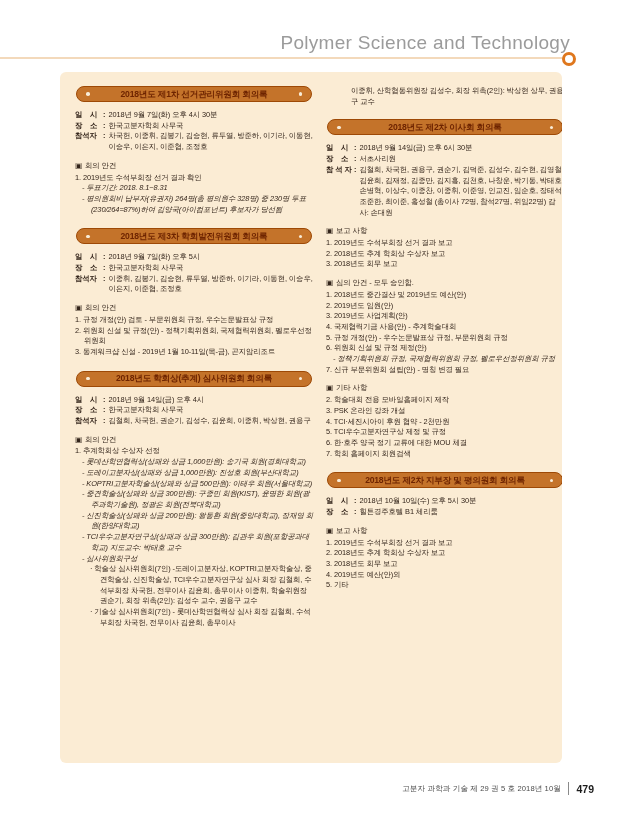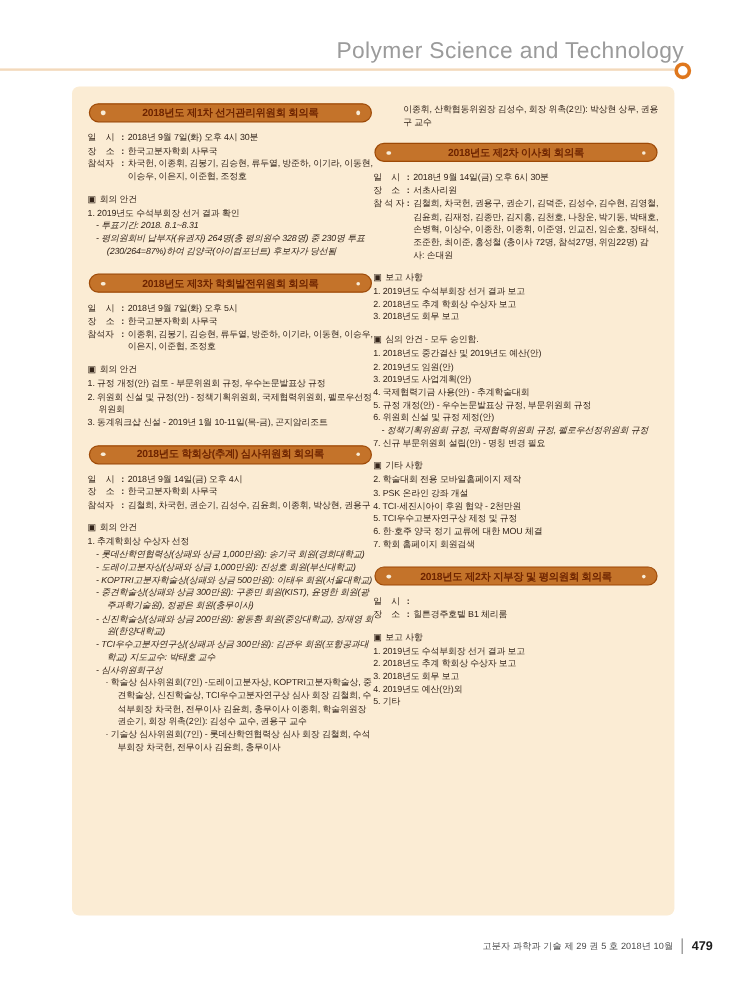--- a/index.html
+++ b/index.html
@@ -19,41 +19,41 @@
   .header-ring{
     position:absolute;top:52px;left:562px;width:8px;height:8px;
     border:3px solid #df771d;border-radius:50%;background:#ffffff;
   }
   
   .panel{
     position:absolute;left:60px;top:72px;width:502px;height:691px;
     background:#fbecd4;border-radius:6px;box-sizing:border-box;
     padding:14px 15px 10px 15px;overflow:hidden;
   }
-  .cols{display:flex;justify-content:center;}
+  .cols{display:flex;gap:13px;}
   .col{width:238px;flex:0 0 238px;font-size:7.4px;line-height:10.7px;letter-spacing:-0.1px;}
   
   .pill{
     position:relative;height:16px;border-radius:9px;
     background:#c4732a;border:1.5px solid #9d4906;box-sizing:border-box;
     display:flex;align-items:center;justify-content:center;
     margin:0 1px 8px 1px;
   }
   .pill-title{
     font-size:8.6px;font-weight:bold;color:#6e2400;letter-spacing:-0.2px;white-space:nowrap;
   }
   .pill-dot{
     position:absolute;top:50%;width:3.5px;height:3.5px;margin-top:-1.75px;
     background:#f8ecd8;border-radius:50%;
   }
   .pill-dot.left{left:9px;} .pill-dot.right{right:9px;}
   .section{margin-bottom:13px;}
   
   .meta-row{display:flex;align-items:flex-start;}
-  .meta-label{font-weight:normal;white-space:pre;flex:0 0 auto;min-width:27px;}
+  .meta-label{font-weight:bold;white-space:pre;flex:0 0 auto;min-width:27px;}
   .meta-sep{font-weight:bold;white-space:pre;flex:0 0 auto;padding:0 3px 0 1px;}
   .meta-value{flex:1 1 auto;}
   
   .block-heading{font-weight:normal;margin-top:8px;margin-bottom:1px;white-space:pre-wrap;}
   .block-marker{font-size:7.6px;margin-right:3px;}
   .item{white-space:pre-wrap;}
   .item.i0{padding-left:9px;text-indent:-9px;}
   .item.i1{padding-left:16px;text-indent:-9px;font-style:italic;}
   .item.i2{padding-left:25px;text-indent:-10px;}
   .lead-text{padding-left:25px;margin-bottom:12px;white-space:pre-wrap;}
@@ -147,21 +147,21 @@
           <div class="meta-row">
             <span class="meta-label">참석자</span>
             <span class="meta-sep">:</span>
             <span class="meta-value">김철희, 차국헌, 권순기, 김성수, 김윤희, 이종휘, 박상현, 권용구</span>
           </div>
           <div class="block-heading"><span class="block-marker">▣</span><span>회의 안건</span></div>
           <div class="item i0">1. 추계학회상 수상자 선정</div>
           <div class="item i1">- 롯데산학연협력상(상패와 상금 1,000만원): 송기국 회원(경희대학교)</div>
           <div class="item i1">- 도레이고분자상(상패와 상금 1,000만원): 진성호 회원(부산대학교)</div>
           <div class="item i1">- KOPTRI고분자학술상(상패와 상금 500만원): 이태우 회원(서울대학교)</div>
-          <div class="item i1">- 중견학술상(상패와 상금 300만원): 구종민 회원(KIST), 윤명한 회원(광주과학기술원), 정광은 회원(총무이사)</div>
+          <div class="item i1">- 중견학술상(상패와 상금 300만원): 구종민 회원(KIST), 윤명한 회원(광주과학기술원), 정광은 회원(전북대학교)</div>
           <div class="item i1">- 신진학술상(상패와 상금 200만원): 왕동환 회원(중앙대학교), 장재영 회원(한양대학교)</div>
           <div class="item i1">- TCI우수고분자연구상(상패과 상금 300만원): 김관우 회원(포항공과대학교) 지도교수: 박태호 교수</div>
           <div class="item i1">- 심사위원회구성</div>
           <div class="item i2">· 학술상 심사위원회(7인) -도레이고분자상, KOPTRI고분자학술상, 중견학술상, 신진학술상, TCI우수고분자연구상 심사 회장 김철희, 수석부회장 차국헌, 전무이사 김윤희, 총무이사 이종휘, 학술위원장 권순기, 회장 위촉(2인): 김성수 교수, 권용구 교수</div>
           <div class="item i2">· 기술상 심사위원회(7인) - 롯데산학연협력상 심사 회장 김철희, 수석부회장 차국헌, 전무이사 김윤희, 총무이사</div>
         </div>
       </div>
     <div class="col" id="col-right">
         <div class="lead-text">이종휘, 산학협동위원장 김성수, 회장 위촉(2인): 박상현 상무, 권용구 교수</div>
         <div class="section">
@@ -208,20 +208,21 @@
         </div>
         <div class="section">
           <div class="pill">
             <span class="pill-dot left"></span>
             <span class="pill-title">2018년도 제2차 지부장 및 평의원회 회의록</span>
             <span class="pill-dot right"></span>
           </div>
           <div class="meta-row">
             <span class="meta-label">일    시</span>
             <span class="meta-sep">:</span>
+            <span class="meta-value">2018년 10월 10일(수) 오후 5시 30분</span>
           </div>
           <div class="meta-row">
             <span class="meta-label">장    소</span>
             <span class="meta-sep">:</span>
             <span class="meta-value">힐튼경주호텔 B1 체리룸</span>
           </div>
           <div class="block-heading"><span class="block-marker">▣</span><span>보고 사항</span></div>
           <div class="item i0">1. 2019년도 수석부회장 선거 결과 보고</div>
           <div class="item i0">2. 2018년도 추계 학회상 수상자 보고</div>
           <div class="item i0">3. 2018년도 회무 보고</div>

